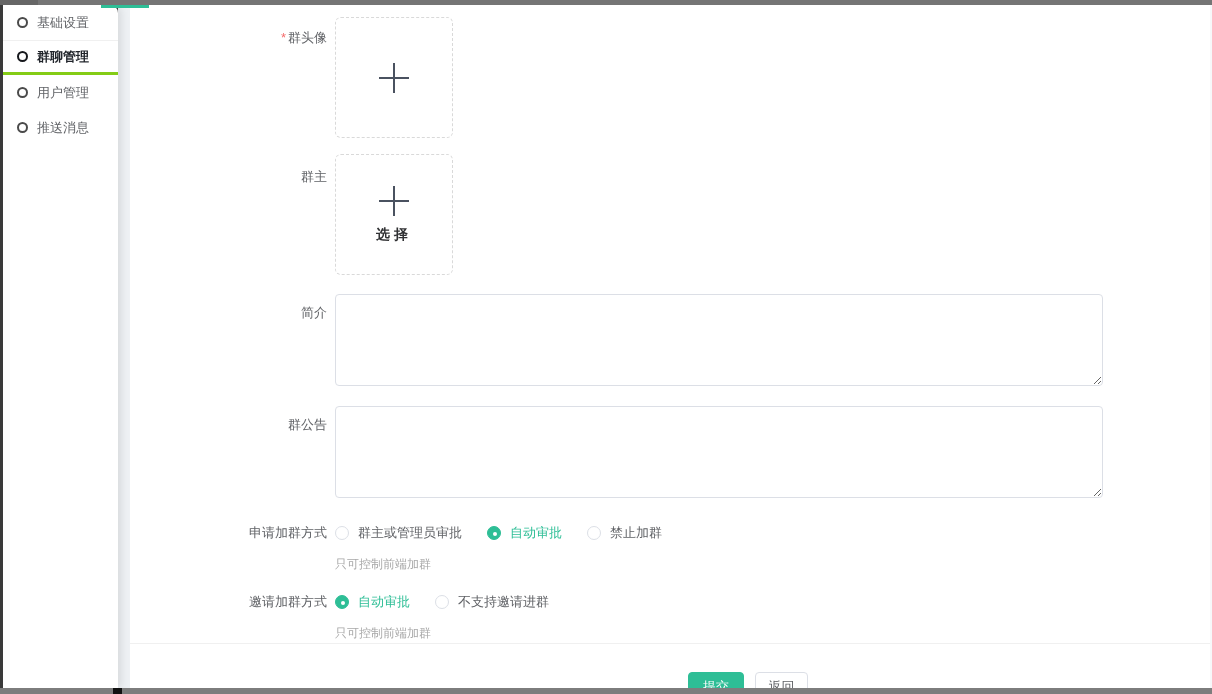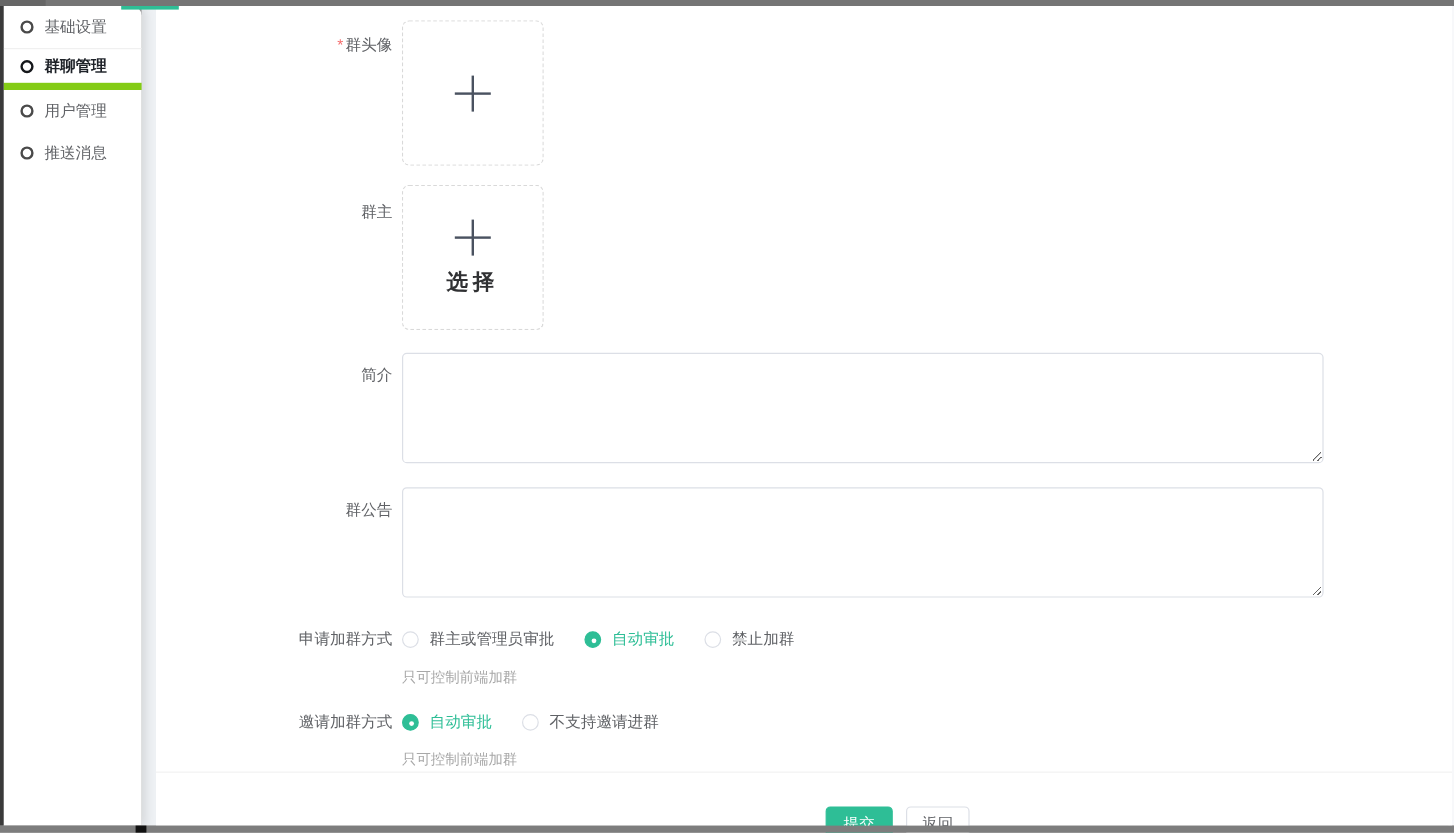--- a/index.html
+++ b/index.html
@@ -1,57 +1,57 @@
 <!DOCTYPE html>
 <html><head>
 <meta charset="utf-8">
 <style>
   * { margin:0; padding:0; box-sizing:border-box; }
   html,body { width:1212px; height:694px; }
   body { font-family:"Liberation Sans","DejaVu Sans",sans-serif; background:#fff; }
 
-  .frame { position:relative; width:1212px; height:694px; overflow:hidden; background:#a3a3a3; }
+  .frame { position:relative; width:1212px; height:694px; overflow:hidden; background:#404040; }
 
   
   .top-bar { position:absolute; left:0; top:0; width:100%; height:5px; background:#757575; z-index:30; }
   .top-bar-left-seg { position:absolute; left:0; top:0; width:38px; height:5px; background:#666; }
   .tab-underline { position:absolute; left:101px; top:5px; width:48px; height:3px; background:#2ebe96; z-index:31; }
   .left-border { position:absolute; left:0; top:5px; width:3px; height:683px; background:#3a3a3a; z-index:29; }
   .bottom-bar { position:absolute; left:0; bottom:0; width:100%; height:6px; background:#7d7d7d; z-index:30; }
   .bottom-bar-notch { position:absolute; left:113px; top:0; width:9px; height:6px; background:#111; }
   .right-strip { position:absolute; right:0; top:5px; bottom:6px; width:5px; background:#f7f8fa; z-index:5; }
 
   
   .sidebar { position:absolute; left:3px; top:5px; bottom:6px; width:115px; background:#fff;
              border-top-right-radius:8px; box-shadow:3px 0 8px rgba(0,0,0,.10); z-index:10; }
   .side-gap { position:absolute; left:118px; top:5px; bottom:6px; width:12px; background:#eef1f4; z-index:6; }
   .side-item { display:flex; align-items:center; height:35px; padding-left:14px; cursor:pointer;
                font-size:13px; color:#606266; }
   .side-item .o-icon { width:11px; height:11px; border:2px solid #4a4a4a; border-radius:50%;
                        margin-right:9px; flex:0 0 auto; background:#fff; }
   .side-item.active { font-weight:bold; color:#1f2329;
-                      border-top:1px solid #f0f0f0; border-bottom:6px solid #84cc16; }
+                      border-top:1px solid #f0f0f0; border-bottom:3px solid #84cc16; }
   .side-item.active .o-icon { border-color:#16181c; }
 
   
   .main { position:absolute; left:130px; top:5px; right:2px; bottom:6px; background:#fff; z-index:7; }
   .form { padding-top:12px; }
   .form-row { display:flex; }
   .form-label { flex:0 0 205px; text-align:right; padding-right:8px; font-size:13px; color:#606266;padding-left:12px; }
   .req { color:#f56c6c; margin-right:2px; }
   .pt-avatar { padding-top:12px; }
   .pt-owner { padding-top:14px; }
   .pt-text { padding-top:10px; }
 
   .upload-box { width:118px; height:121px; border:1px dashed #d9d9d9; border-radius:6px; background:#fff;
                 display:flex; flex-direction:column; align-items:center; justify-content:center; cursor:pointer; }
   .plus { position:relative; width:30px; height:30px; }
   .plus::before { content:""; position:absolute; left:0; top:14px; width:30px; height:2px; background:#4a5260; }
   .plus::after  { content:""; position:absolute; left:14px; top:0; width:2px; height:30px; background:#4a5260; }
-  .choose-text { margin-top:10px; font-size:18px; font-weight:600; letter-spacing:4px; color:#303133; }
+  .choose-text { margin-top:10px; font-size:14px; font-weight:600; letter-spacing:4px; color:#303133; }
 
   .mb-avatar { margin-bottom:16px; }
   .mb-owner { margin-bottom:19px; }
   .mb-intro { margin-bottom:20px; }
   .mb-notice { margin-bottom:26px; }
   .mb-radio { margin-bottom:20px; }
 
   textarea.area { width:768px; height:92px; border:1px solid #dcdfe6; border-radius:4px;
                   resize:vertical; font-family:inherit; font-size:13px; padding:6px 8px; color:#303133;
                   outline:none; }

